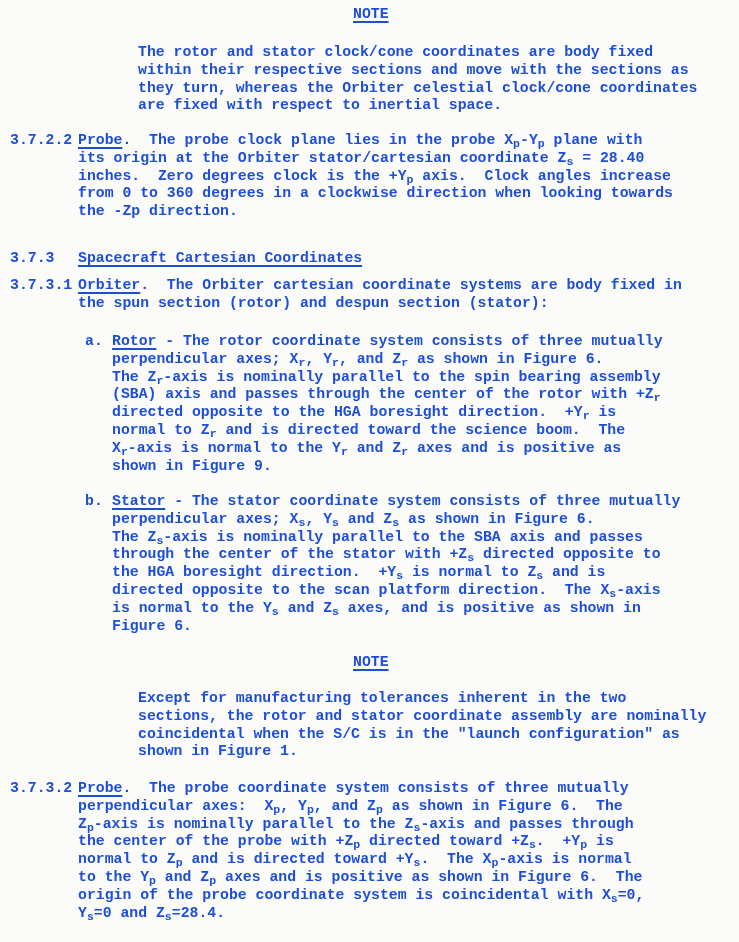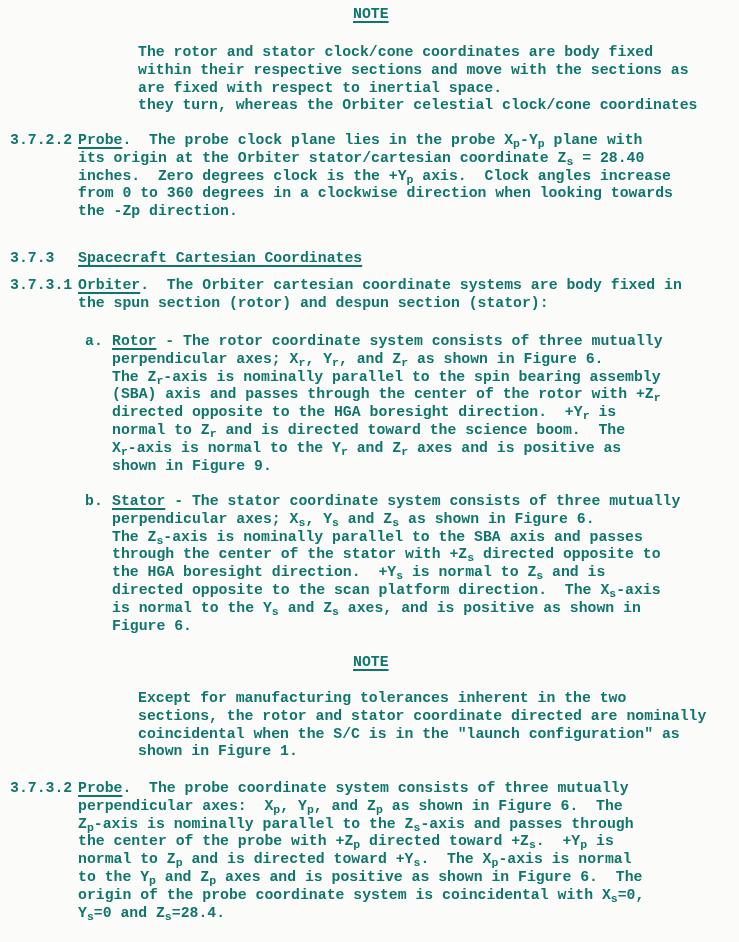--- a/index.html
+++ b/index.html
@@ -5,21 +5,21 @@
   html,body { margin:0; padding:0; background:#e9e9e6; }
   .page {
     position:relative;
     width:739px; height:942px;
     margin:0 auto;
     background:#fbfbf9;
     font-family:"Liberation Mono","DejaVu Sans Mono",monospace;
     font-weight:bold;
     font-size:14.8px;
     line-height:17.8px;
-    color:#0f766e;
+    color:#1d4ed8;
     overflow:hidden;
   }
   .line { white-space:pre; height:17.8px; }
   .u { text-decoration:underline; text-underline-offset:3px; text-decoration-thickness:1.5px; }
   sub { font-size:0.78em; vertical-align:-0.28em; line-height:0; }
   .note-head { position:absolute; left:353px; }
   .note-para { position:absolute; left:138px; }
   .section   { position:absolute; left:10px; right:10px; }
   .secnum    { position:absolute; left:0; top:0; white-space:pre;text-align:right; }
   .secbody   { margin-left:68px; }
@@ -29,22 +29,22 @@
 </style>
 </head>
 <body>
 
 <div class="page">
 
   <div class="note-head" style="top:6px"><span class="u">NOTE</span></div>
   <div class="note-para" style="top:44px">
     <div class="line">The rotor and stator clock/cone coordinates are body fixed</div>
     <div class="line">within their respective sections and move with the sections as</div>
+    <div class="line">they turn, whereas the Orbiter celestial clock/cone coordinates</div>
     <div class="line">are fixed with respect to inertial space.</div>
-    <div class="line">they turn, whereas the Orbiter celestial clock/cone coordinates</div>
   </div>
 
   <div class="section" style="top:132px">
     <span class="secnum">3.7.2.2</span>
     <div class="secbody">
       <div class="line"><span class="u">Probe</span><span>.  The probe clock plane lies in the probe X<sub>p</sub>-Y<sub>p</sub> plane with</span></div>
       <div class="line">its origin at the Orbiter stator/cartesian coordinate Z<sub>s</sub> = 28.40</div>
       <div class="line">inches.  Zero degrees clock is the +Y<sub>p</sub> axis.  Clock angles increase</div>
       <div class="line">from 0 to 360 degrees in a clockwise direction when looking towards</div>
       <div class="line">the -Zp direction.</div>
@@ -90,21 +90,21 @@
       <div class="line">the HGA boresight direction.  +Y<sub>s</sub> is normal to Z<sub>s</sub> and is</div>
       <div class="line">directed opposite to the scan platform direction.  The X<sub>s</sub>-axis</div>
       <div class="line">is normal to the Y<sub>s</sub> and Z<sub>s</sub> axes, and is positive as shown in</div>
       <div class="line">Figure 6.</div>
     </div>
   </div>
 
   <div class="note-head" style="top:654px"><span class="u">NOTE</span></div>
   <div class="note-para" style="top:690px">
     <div class="line">Except for manufacturing tolerances inherent in the two</div>
-    <div class="line">sections, the rotor and stator coordinate directed are nominally</div>
+    <div class="line">sections, the rotor and stator coordinate assembly are nominally</div>
     <div class="line">coincidental when the S/C is in the "launch configuration" as</div>
     <div class="line">shown in Figure 1.</div>
   </div>
 
   <div class="section" style="top:780px">
     <span class="secnum">3.7.3.2</span>
     <div class="secbody">
       <div class="line"><span class="u">Probe</span><span>.  The probe coordinate system consists of three mutually</span></div>
       <div class="line">perpendicular axes:  X<sub>p</sub>, Y<sub>p</sub>, and Z<sub>p</sub> as shown in Figure 6.  The</div>
       <div class="line">Z<sub>p</sub>-axis is nominally parallel to the Z<sub>s</sub>-axis and passes through</div>

